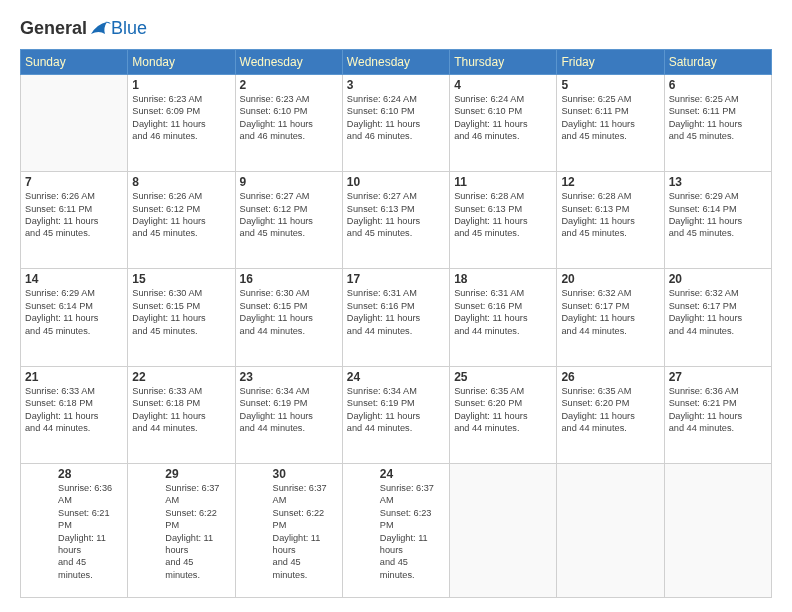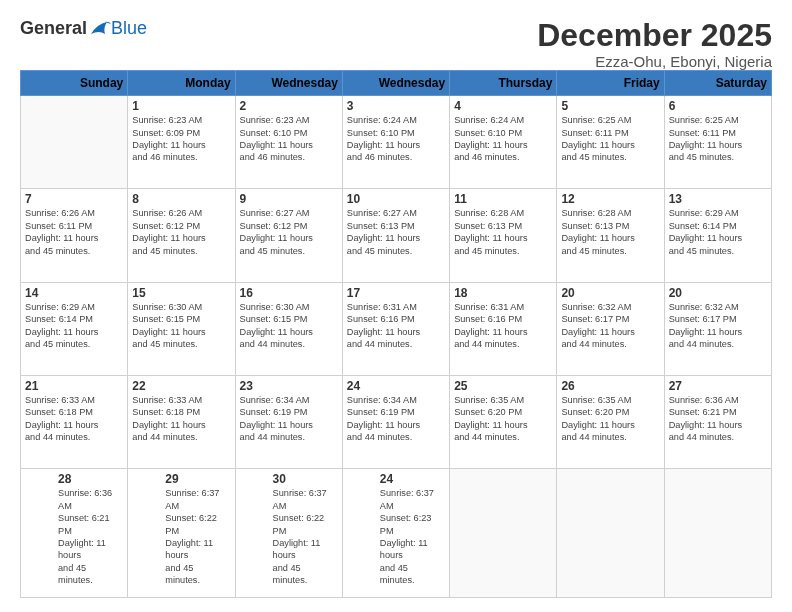--- a/index.html
+++ b/index.html
@@ -14,20 +14,21 @@
       width: 792px;
       height: 612px;
       padding: 18px 20px 14px 20px;
       display: flex;
       flex-direction: column;
     }
     .header {
       display: flex;
       justify-content: space-between;
       align-items: flex-start;
+      margin-bottom: 10px;
     }
     .logo {
       display: flex;
       flex-direction: column;
       align-items: flex-start;
     }
     .logo-text {
       display: flex;
       align-items: center;
     }
@@ -61,25 +62,25 @@
     }
     .calendar {
       flex: 1;
       border: 1px solid #ccc;
       border-collapse: collapse;
       width: 100%;
       table-layout: fixed;
     }
     .calendar th {
       background-color: #3a7abf;
-      color: #000000;
+      color: #fef9c3;
       font-size: 12px;
-      font-weight: bold;
+      font-weight: normal;
       padding: 5px 4px;
-      text-align: right;
+      text-align: left;
       border: 1px solid #5a95cf;
     }
     .calendar td {
       border: 1px solid #d0d0d0;
       vertical-align: top;
       padding: 3px 4px;
       font-size: 9.5px;
       color: #333;
       height: 88px;
     }
@@ -110,24 +111,20 @@
   <div class="header">
     <div class="logo">
       <div class="logo-text">
         <span class="logo-general">General</span>
         <svg class="logo-bird" viewBox="0 0 22 18" fill="none">
           <path d="M2 14 Q8 4 18 2 Q14 8 16 14 Q10 10 2 14Z" fill="#1a6bb5"></path>
           <path d="M16 2 Q20 1 22 4 Q19 3 16 2Z" fill="#1a6bb5"></path>
         </svg>
         <span class="logo-blue">Blue</span>
       </div>
-    </div>
-    <div class="title-block">
-      <div class="month-title">December 2025</div>
-      <div class="location">Ezza-Ohu, Ebonyi, Nigeria</div>
     </div>
   </div>
 
   <table class="calendar">
     <thead>
       <tr>
         <th>Sunday</th>
         <th>Monday</th>
         <th>Wednesday</th>
         <th>Wednesday</th>

